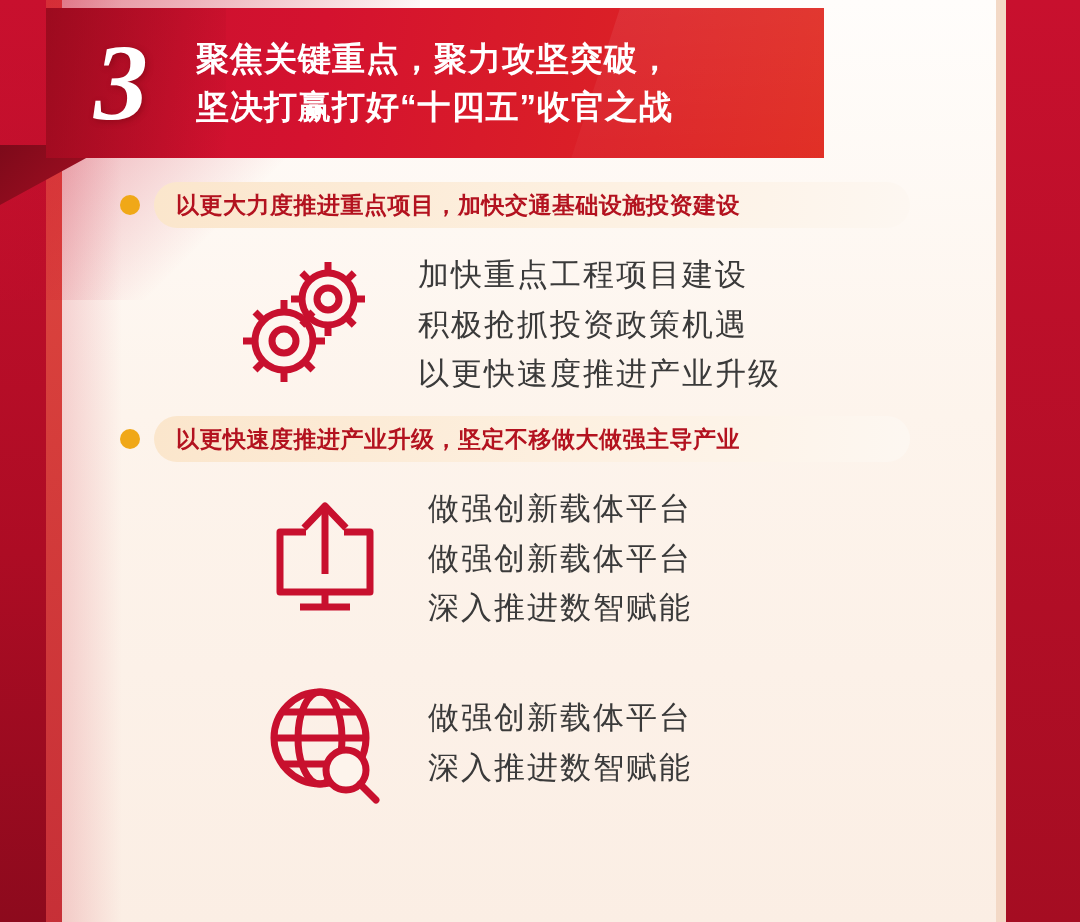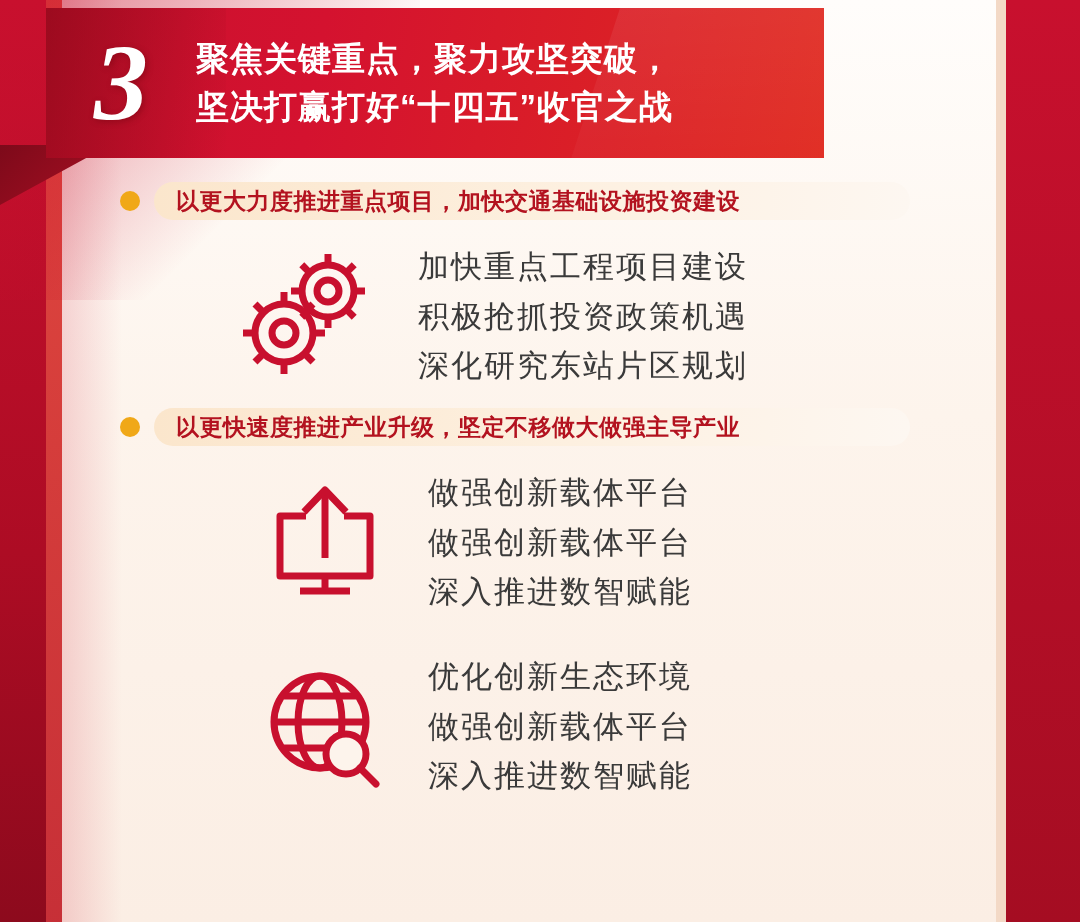--- a/index.html
+++ b/index.html
@@ -138,21 +138,21 @@
     margin-bottom: 4px;
   }
   .bullet-dot {
     width: 20px; height: 20px;
     border-radius: 50%;
     background: #f0a818;
     flex: 0 0 auto;
   }
   .bullet-pill {
     flex: 1 1 auto;
-    height: 38px;
+    height: 46px;
     border-radius: 23px;
     background: linear-gradient(90deg, #fbe6cc 0%, #fdf0e0 55%, #fdf7f1 100%);
     display: flex;
     align-items: center;
     padding: 0 22px;
     box-sizing: border-box;
   }
   .bullet-pill span {
     font-size: 23px;
     font-weight: 700;
@@ -250,21 +250,21 @@
               <line x1="-20.5" y1="20.5" x2="-29" y2="29"></line>
               <line x1="-29" y1="0" x2="-41" y2="0"></line>
               <line x1="-20.5" y1="-20.5" x2="-29" y2="-29"></line>
             </g>
           </g>
         </svg>
       </div>
       <div class="lines">
         <div class="line">加快重点工程项目建设</div>
         <div class="line">积极抢抓投资政策机遇</div>
-        <div class="line">深化研究东站片区规划</div>
+        <div class="line">以更快速度推进产业升级</div>
       </div>
     </div>
   </div>
 
   <div class="block block-2">
     <div class="bullet-row">
       <div class="bullet-dot"></div>
       <div class="bullet-pill">
         <span>以更快速度推进产业升级，坚定不移做大做强主导产业</span>
       </div>
@@ -295,20 +295,19 @@
           <circle cx="62" cy="62" r="46"></circle>
           <ellipse cx="62" cy="62" rx="22" ry="46"></ellipse>
           <line x1="16" y1="62" x2="108" y2="62"></line>
           <line x1="26" y1="36" x2="98" y2="36"></line>
           <line x1="26" y1="88" x2="98" y2="88"></line>
           <circle cx="88" cy="94" r="20" fill="#fdf4ec"></circle>
           <line x1="102" y1="108" x2="118" y2="124" stroke-linecap="round"></line>
         </svg>
       </div>
       <div class="lines">
-        <div class="line">优化创新生态环境</div>
         <div class="line">做强创新载体平台</div>
         <div class="line">深入推进数智赋能</div>
       </div>
     </div>
   </div>
 
 </div>
 
 </body></html>

